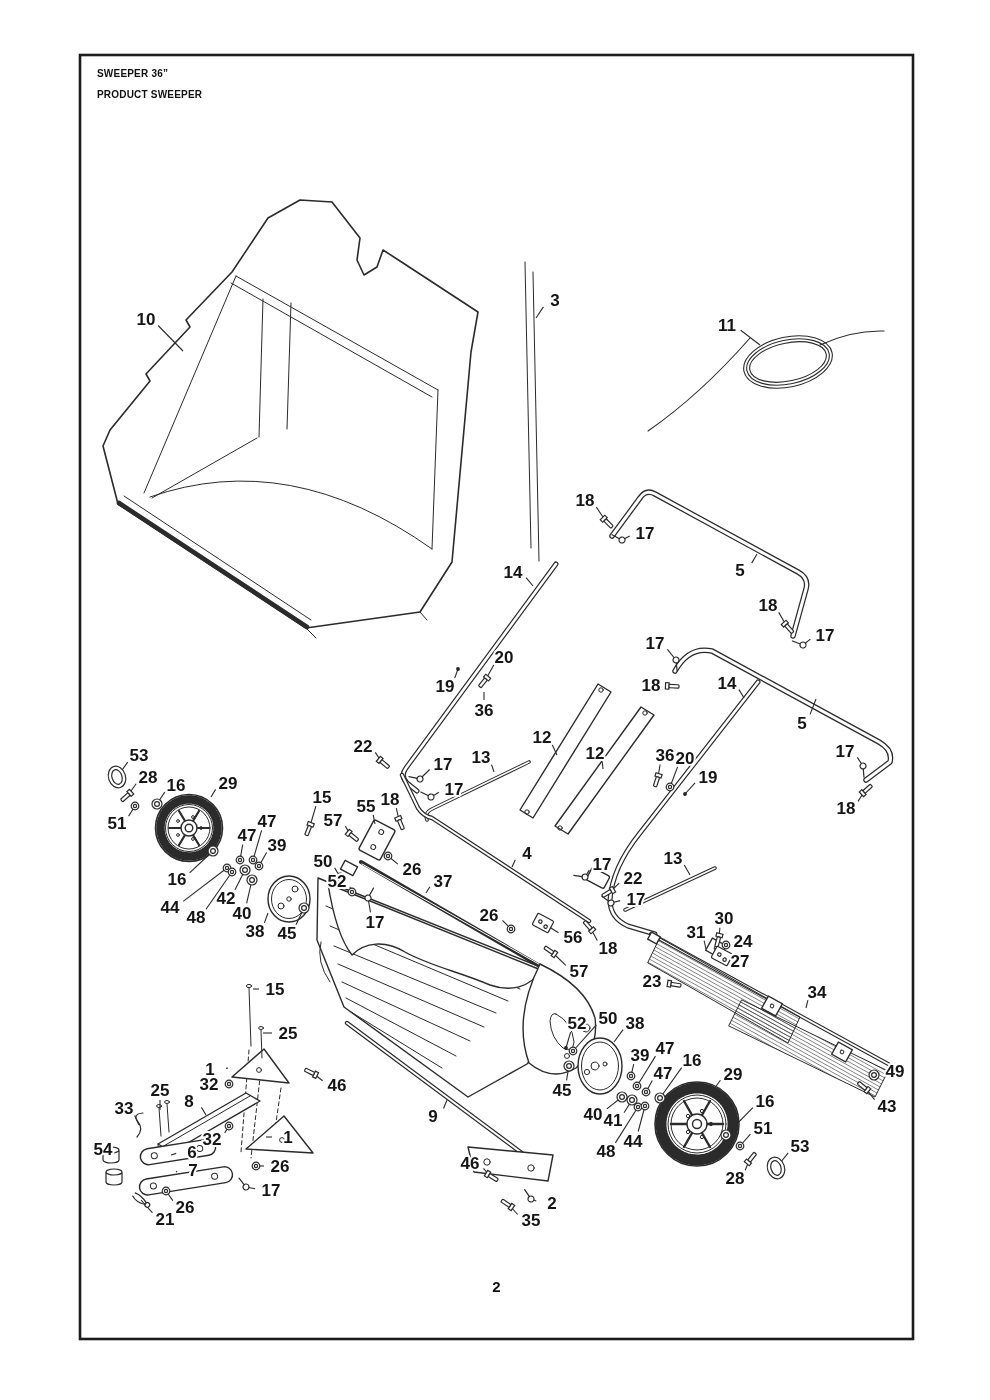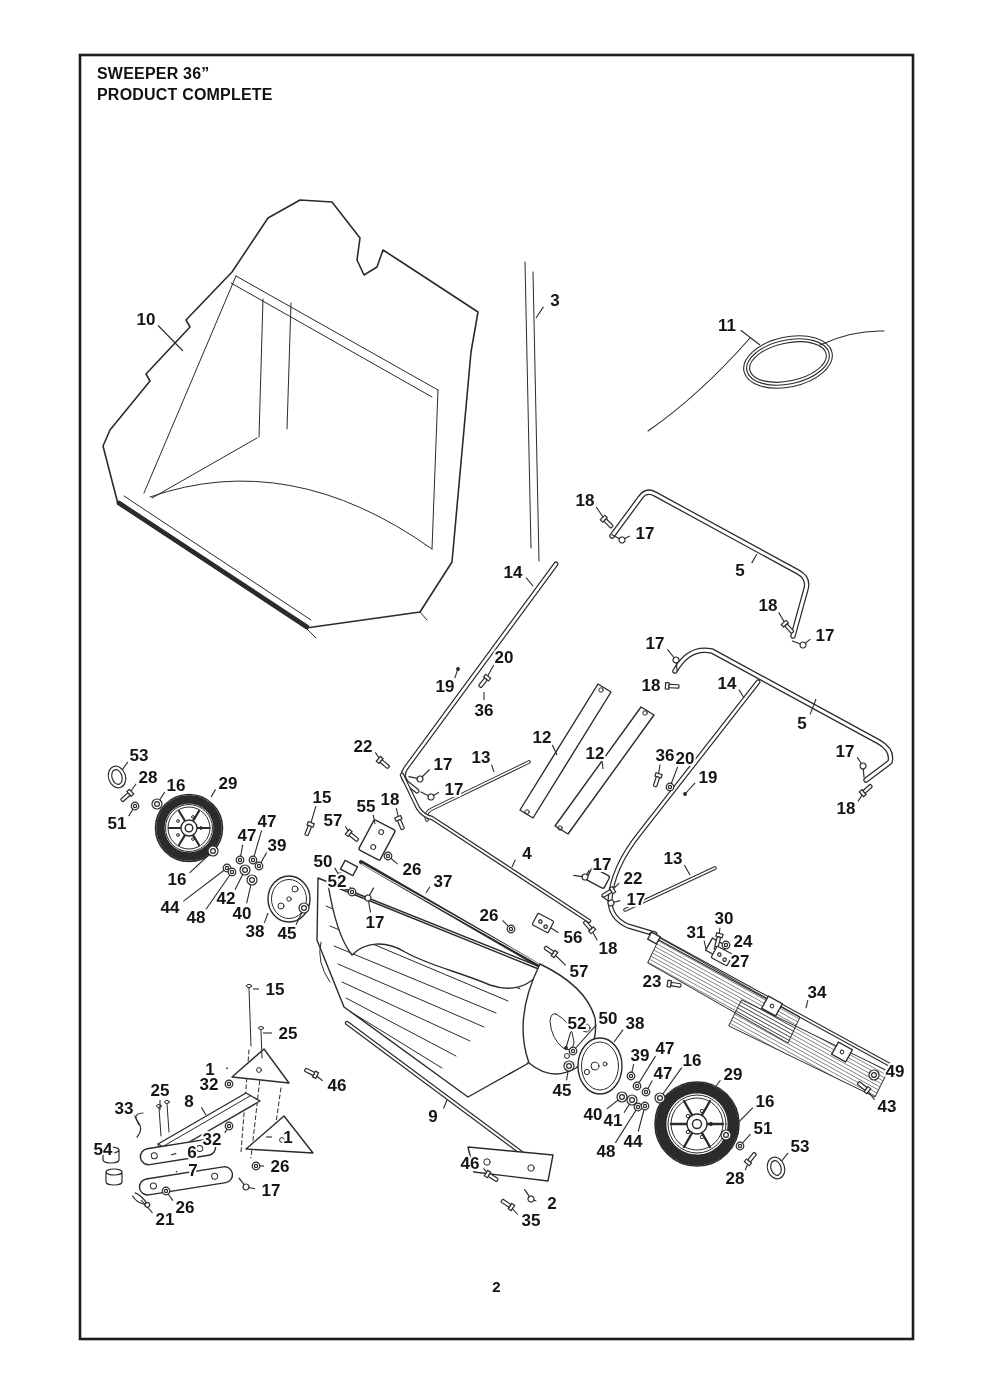--- a/index.html
+++ b/index.html
@@ -1,18 +1,18 @@
 <!DOCTYPE html>
 <html><head>
 <meta charset="utf-8">
 <style>
   html,body{margin:0;padding:0;background:#fff;}
   #page{position:relative;width:990px;height:1400px;background:#fff;overflow:hidden;
         font-family:"Liberation Sans",sans-serif;}
-  #title-block{position:absolute;left:97px;top:63px;font-weight:bold;font-size:16px;
+  #title-block{position:absolute;left:97px;top:63px;font-weight:bold;font-size:10px;
         line-height:21px;color:#111;letter-spacing:.2px;}
   #page-number{position:absolute;left:80px;top:1278px;width:833px;text-align:center;
         font-weight:bold;font-size:15px;color:#111;}
   svg{position:absolute;left:0;top:0;}
   .art{stroke:#2b2b2b;fill:none;stroke-width:1.4;stroke-linejoin:round;stroke-linecap:round;}
   .wfE{fill:#fff;}
   .thin{stroke-width:1;}
   .hatched{fill:url(#hatch);stroke:#2b2b2b;stroke-width:1;}
   .tube-o{stroke:#2b2b2b;fill:none;stroke-linecap:round;stroke-linejoin:round;}
   .tube-i{stroke:#fff;fill:none;stroke-linecap:round;stroke-linejoin:round;}
@@ -744,17 +744,17 @@
         <g transform="translate(569,1066)">
           <circle class="wf" r="5"></circle>
           <circle class="wf" r="2.4"></circle>
         </g>
         <text x="562" y="1090" dy="0.35em" text-anchor="middle" class="lbl">45</text>
       </g>
   </svg>
 
   <div id="title-block">
     <div>SWEEPER 36”</div>
-    <div>PRODUCT COMPLETE</div>
+    <div>PRODUCT SWEEPER</div>
   </div>
 
   <div id="page-number">2</div>
 </div>
 
 </body></html>

